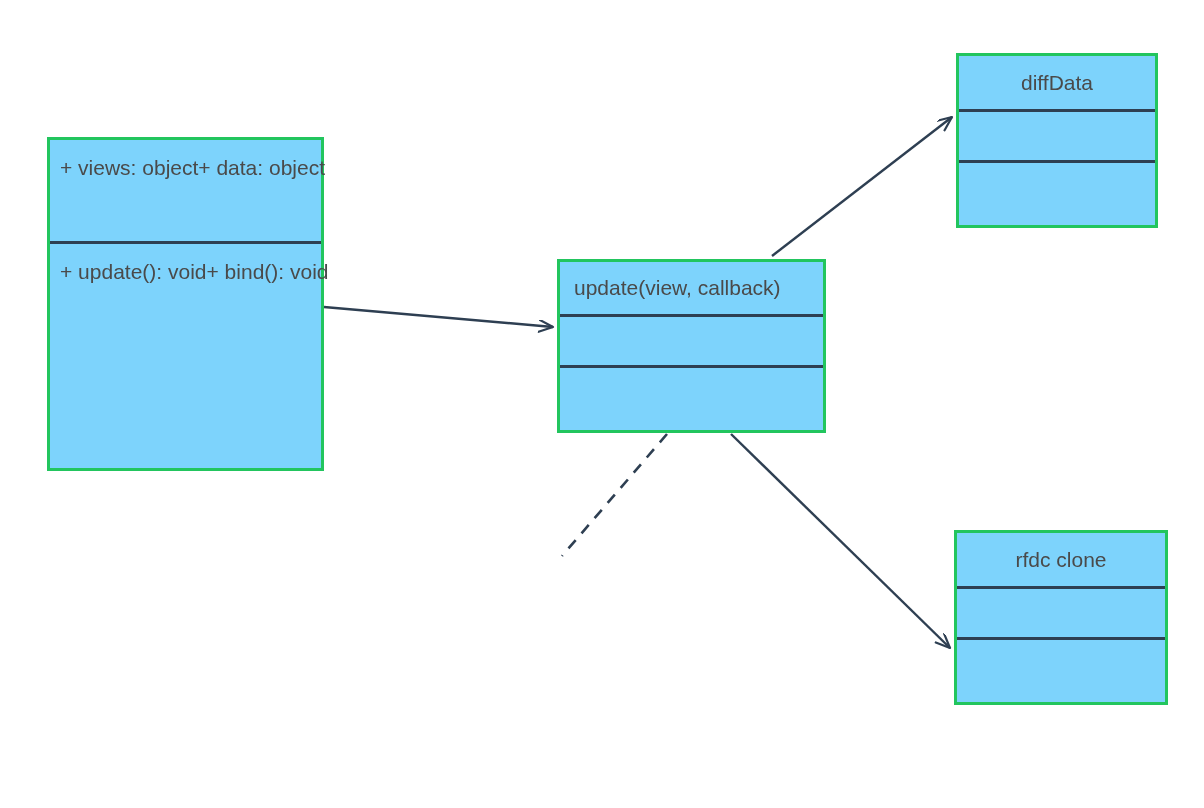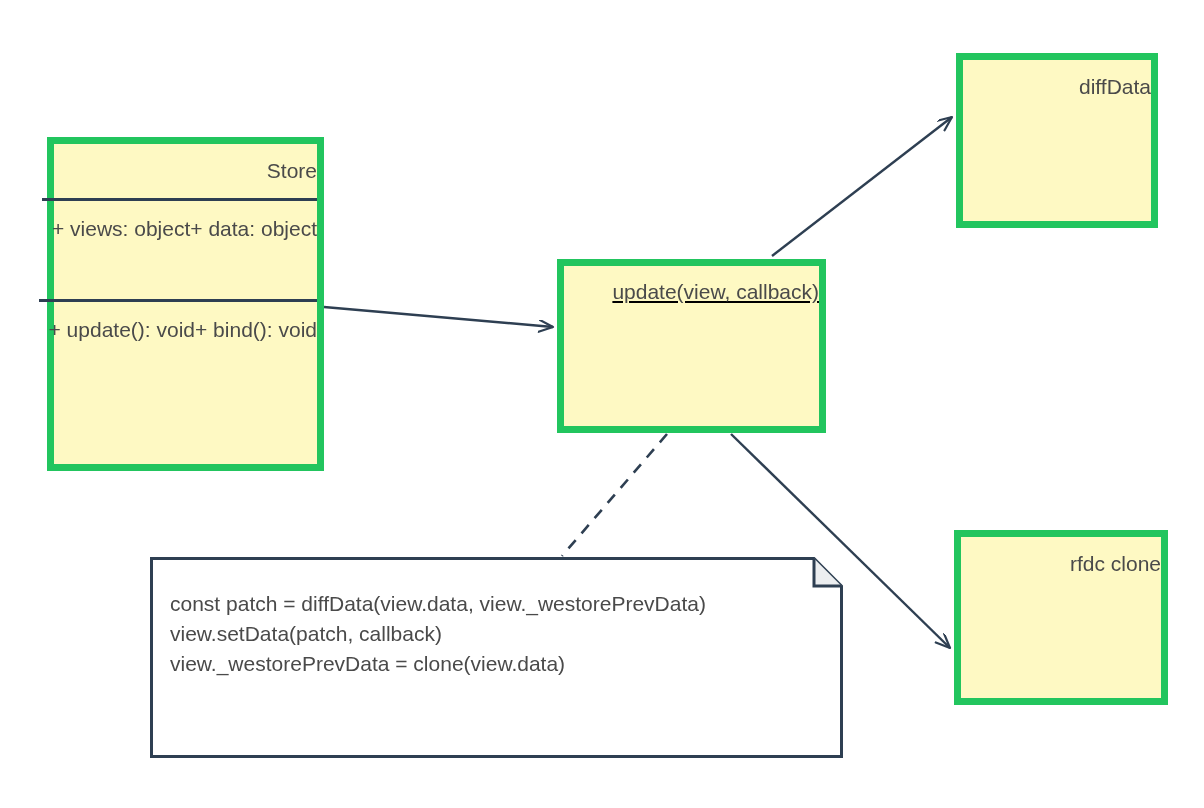--- a/index.html
+++ b/index.html
@@ -28,47 +28,45 @@
     top: 0;
     width: 1204px;
     height: 808px;
     pointer-events: none;
   }
 
   
   .uml-node {
     position: absolute;
     box-sizing: border-box;
-    background: #fef9c3;
-    border: 7px solid #22c55e;
+    background: #7dd3fc;
+    border: 3px solid #22c55e;
     display: flex;
     flex-direction: column;
-    align-items: flex-end;
   }
   .uml-compartment {
     box-sizing: border-box;
     display: flex;
     align-items: center;
   }
   .uml-compartment + .uml-compartment {
     border-top: 3px solid #2e3f52;
   }
   .uml-title {
     justify-content: center;
   }
   .uml-title-text {
     color: #4a4a4a;
     font-size: 21px;
     line-height: 1.2;
     white-space: nowrap;
   }
   .uml-title-left {
     justify-content: flex-start;
-    padding-left: 4px;
-    text-decoration: underline;
+    padding-left: 14px;
   }
   .uml-members {
     flex-direction: row;
     align-items: flex-start;
     justify-content: flex-start;
     padding: 8px 0 0 10px;
   }
   .uml-member-text {
     color: #4a4a4a;
     font-size: 21px;
@@ -159,23 +157,20 @@
     <line x1="324" y1="307" x2="553" y2="327" stroke="#2e3f52" stroke-width="2.4" marker-end="url(#openArrow)"></line>
 
     <line x1="772" y1="256" x2="952" y2="117" stroke="#2e3f52" stroke-width="2.4" marker-end="url(#openArrow)"></line>
 
     <line x1="731" y1="434" x2="950" y2="648" stroke="#2e3f52" stroke-width="2.4" marker-end="url(#openArrow)"></line>
 
     <line x1="667" y1="434" x2="562" y2="556" stroke="#2e3f52" stroke-width="2.6" stroke-dasharray="11 9"></line>
   </svg>
 
   <div class="uml-node" id="node-store">
-    <div class="uml-compartment uml-title c-title">
-      <span class="uml-title-text">Store</span>
-    </div>
     <div class="uml-compartment uml-members c-attrs">
       <span class="uml-member-text">+ views: object</span>
       <span class="uml-member-text">+ data: object</span>
     </div>
     <div class="uml-compartment uml-members c-methods">
       <span class="uml-member-text">+ update(): void</span>
       <span class="uml-member-text">+ bind(): void</span>
     </div>
   </div>
 
@@ -208,25 +203,14 @@
       <span class="uml-title-text">rfdc clone</span>
     </div>
     <div class="uml-compartment c-mid">
       <span class="uml-member-text"></span>
     </div>
     <div class="uml-compartment c-bottom">
       <span class="uml-member-text"></span>
     </div>
   </div>
 
-  <div id="note-code">
-    <svg class="note-shape" viewBox="0 0 693 201" preserveAspectRatio="none" xmlns="http://www.w3.org/2000/svg">
-      <path d="M 1.5,1.5 L 664,1.5 L 691.5,29 L 691.5,199.5 L 1.5,199.5 Z" fill="#ffffff" stroke="#2e3f52" stroke-width="3" stroke-linejoin="miter"></path>
-      <path d="M 664,1.5 L 664,29 L 691.5,29" fill="#eceef0" stroke="#2e3f52" stroke-width="3" stroke-linejoin="miter"></path>
-    </svg>
-    <div class="note-text-block">
-      <div class="note-line">const patch = diffData(view.data, view._westorePrevData)</div>
-      <div class="note-line">view.setData(patch, callback)</div>
-      <div class="note-line">view._westorePrevData = clone(view.data)</div>
-    </div>
-  </div>
 
 </div>
 
 </body></html>

